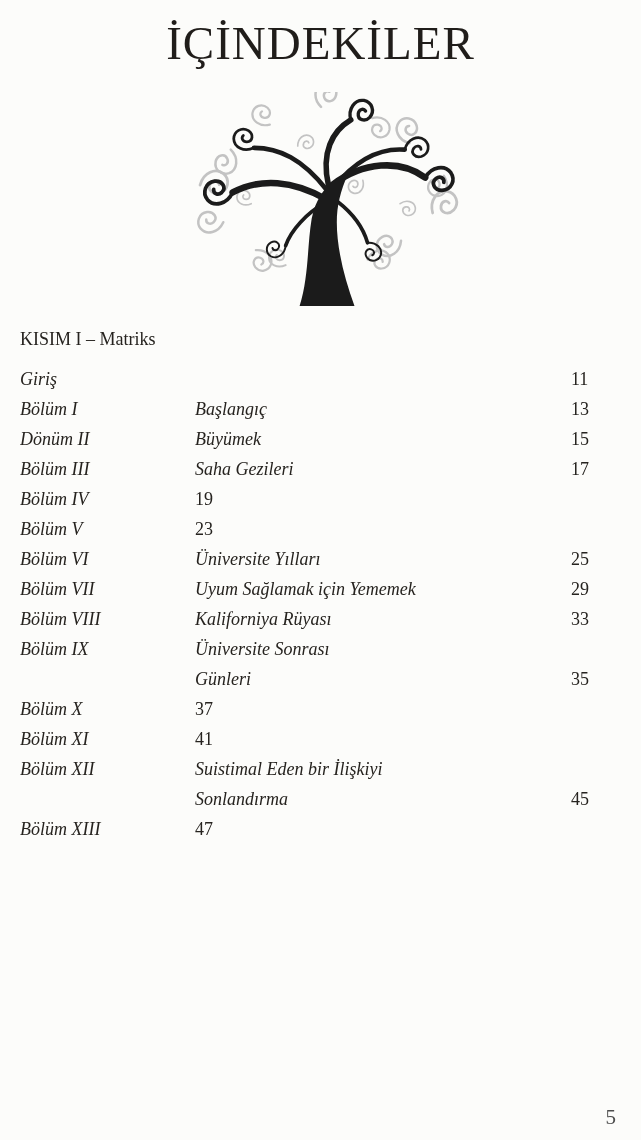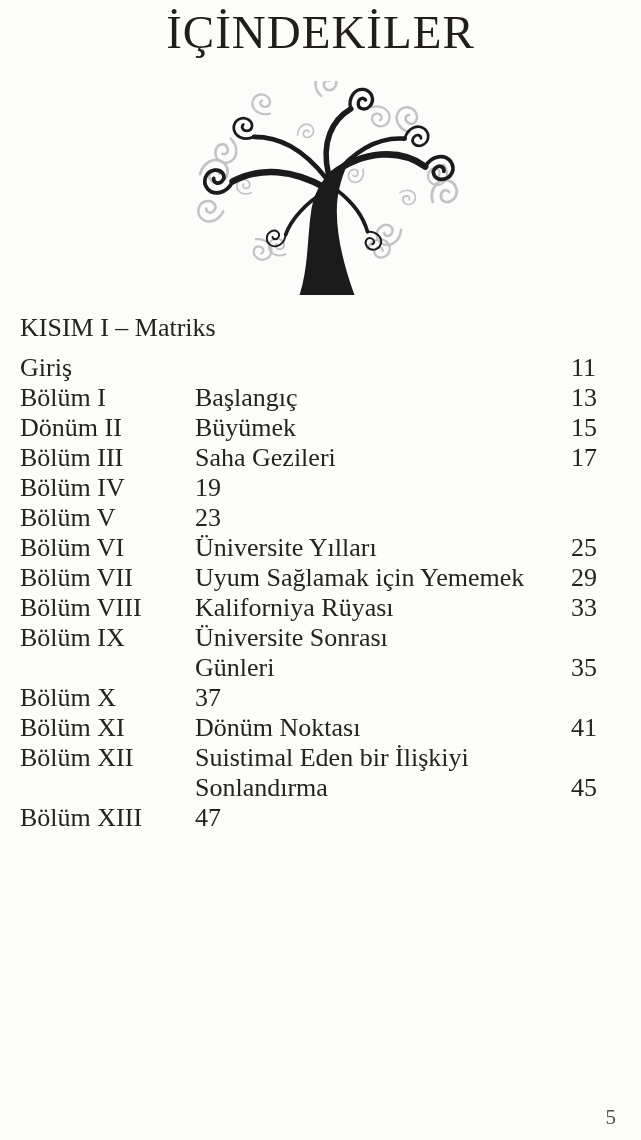--- a/index.html
+++ b/index.html
@@ -10,45 +10,45 @@
     background:#fcfcfa;
     font-family:"Liberation Serif","DejaVu Serif",serif;
     color:#26231f;
     overflow:hidden;
     box-sizing:border-box;
   }
   .page-title {
     text-align:center;
     font-size:47px;
     letter-spacing:1px;
-    padding-top:5px;
+    padding-top:16px;
     line-height:1.15;
     color:#201d1a;
   }
   .tree-wrap {
     width:300px; height:214px;
     margin:22px auto 0;
   }
   .tree-wrap svg { width:100%; height:100%; display:block; }
   .toc {
     margin-top:18px;
     padding:0 18px 0 20px;
-    font-size:26px;
+    font-size:18px;
   }
   .toc-section {
     height:30px; line-height:30px;
     margin-bottom:10px;
     white-space:nowrap;
   }
   .toc-row {
     display:grid;
     grid-template-columns:175px 1fr 52px;
     height:30px; line-height:30px;
   }
-  .toc-row .c1, .toc-row .c2 { white-space:nowrap; overflow:hidden; }
+  .toc-row .c1, .toc-row .c2 { white-space:nowrap; overflow:hidden;font-style:italic; }
   .toc-row .pg { text-align:left; }
   .footer-num {
     position:absolute;
     right:25px; bottom:10px;
     font-size:21px;
     color:#4c4c4c;
   }
 </style>
 </head>
 <body>
@@ -156,21 +156,20 @@
       <span class="c1"></span>
       <span class="c2">Günleri</span>
       <span class="pg">35</span>
     </div>
     <div class="toc-row">
       <span class="c1">Bölüm X</span>
       <span class="pg">37</span>
     </div>
     <div class="toc-row">
       <span class="c1">Bölüm XI</span>
-      <span class="c2">Dönüm Noktası</span>
       <span class="pg">41</span>
     </div>
     <div class="toc-row">
       <span class="c1">Bölüm XII</span>
       <span class="c2">Suistimal Eden bir İlişkiyi</span>
       <span class="pg"></span>
     </div>
     <div class="toc-row">
       <span class="c1"></span>
       <span class="c2">Sonlandırma</span>

